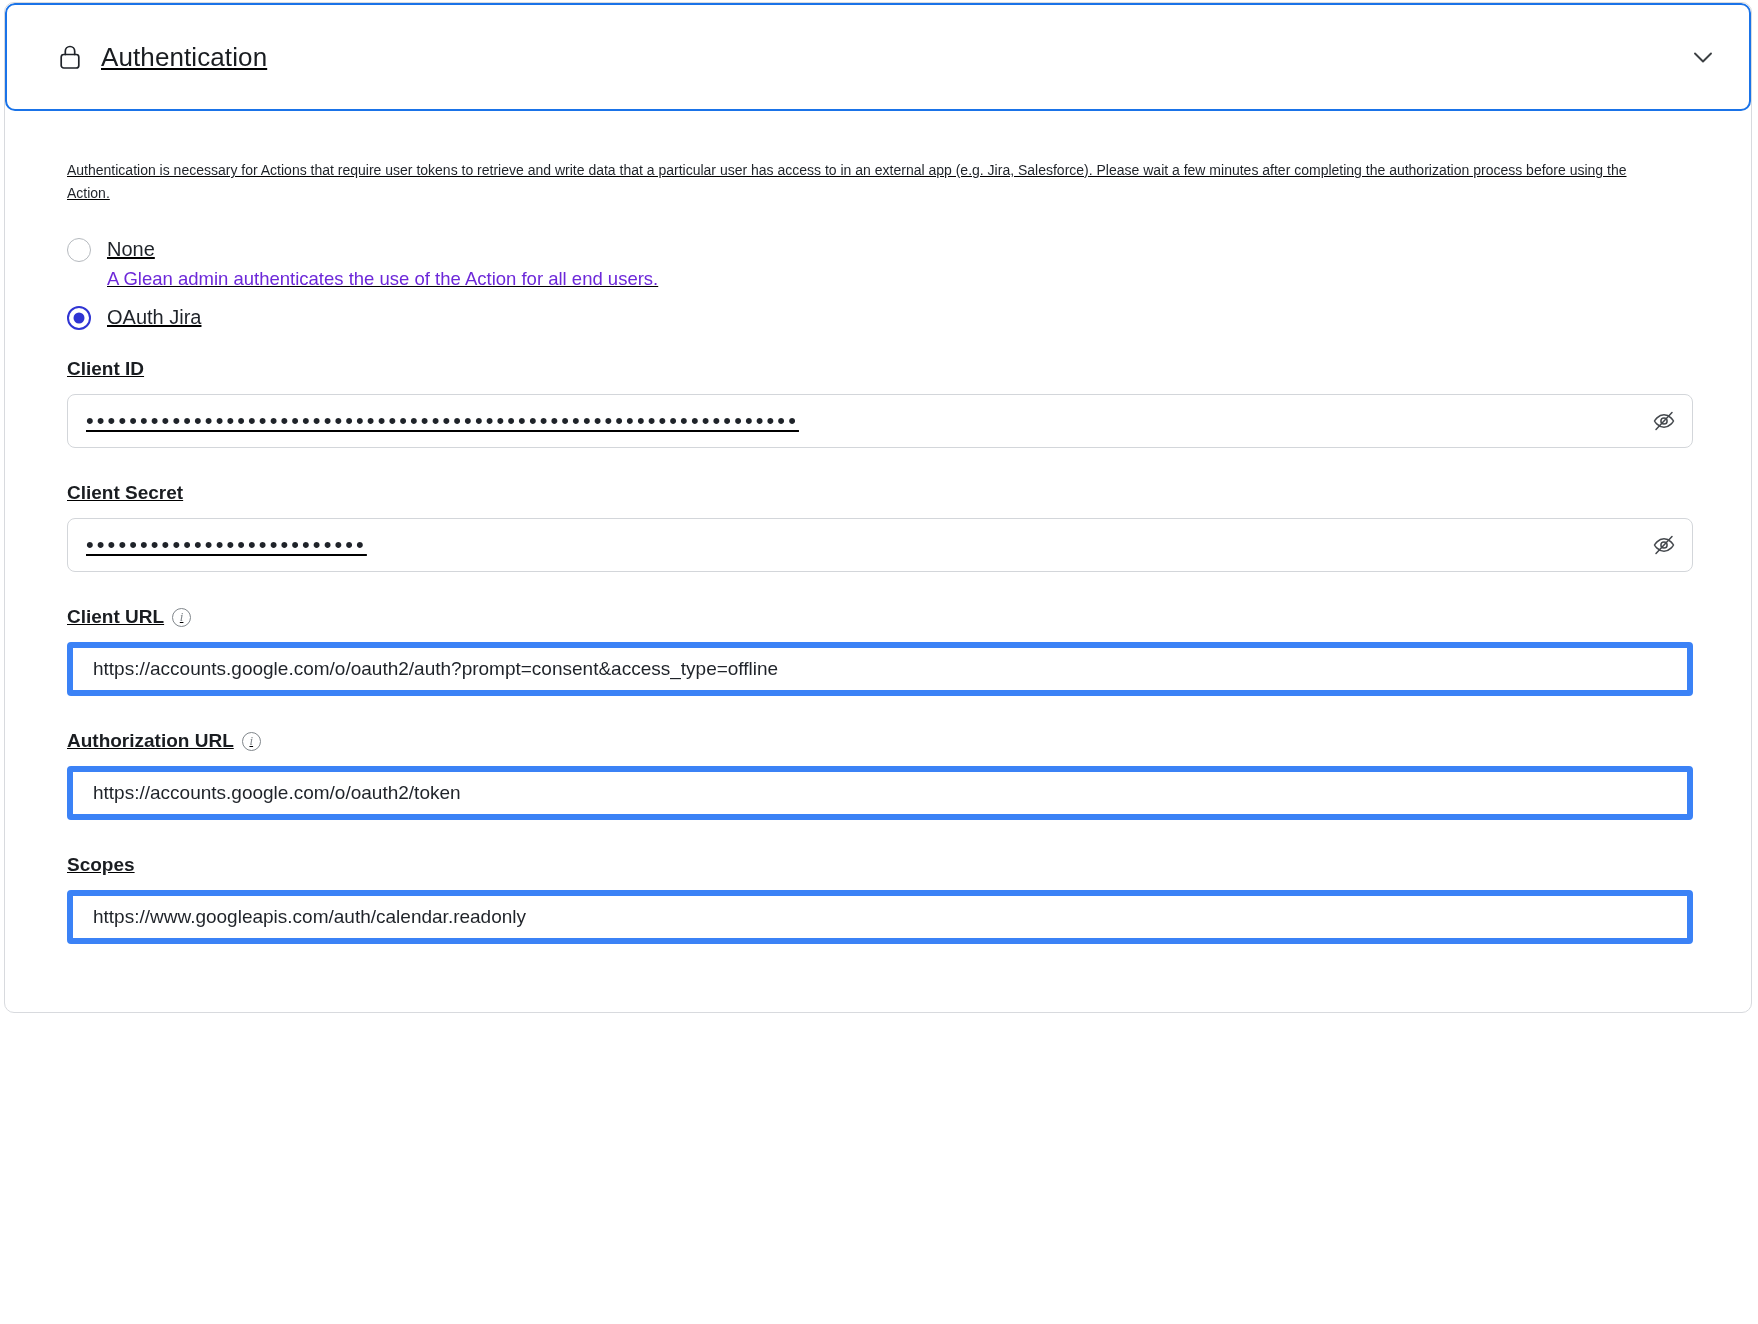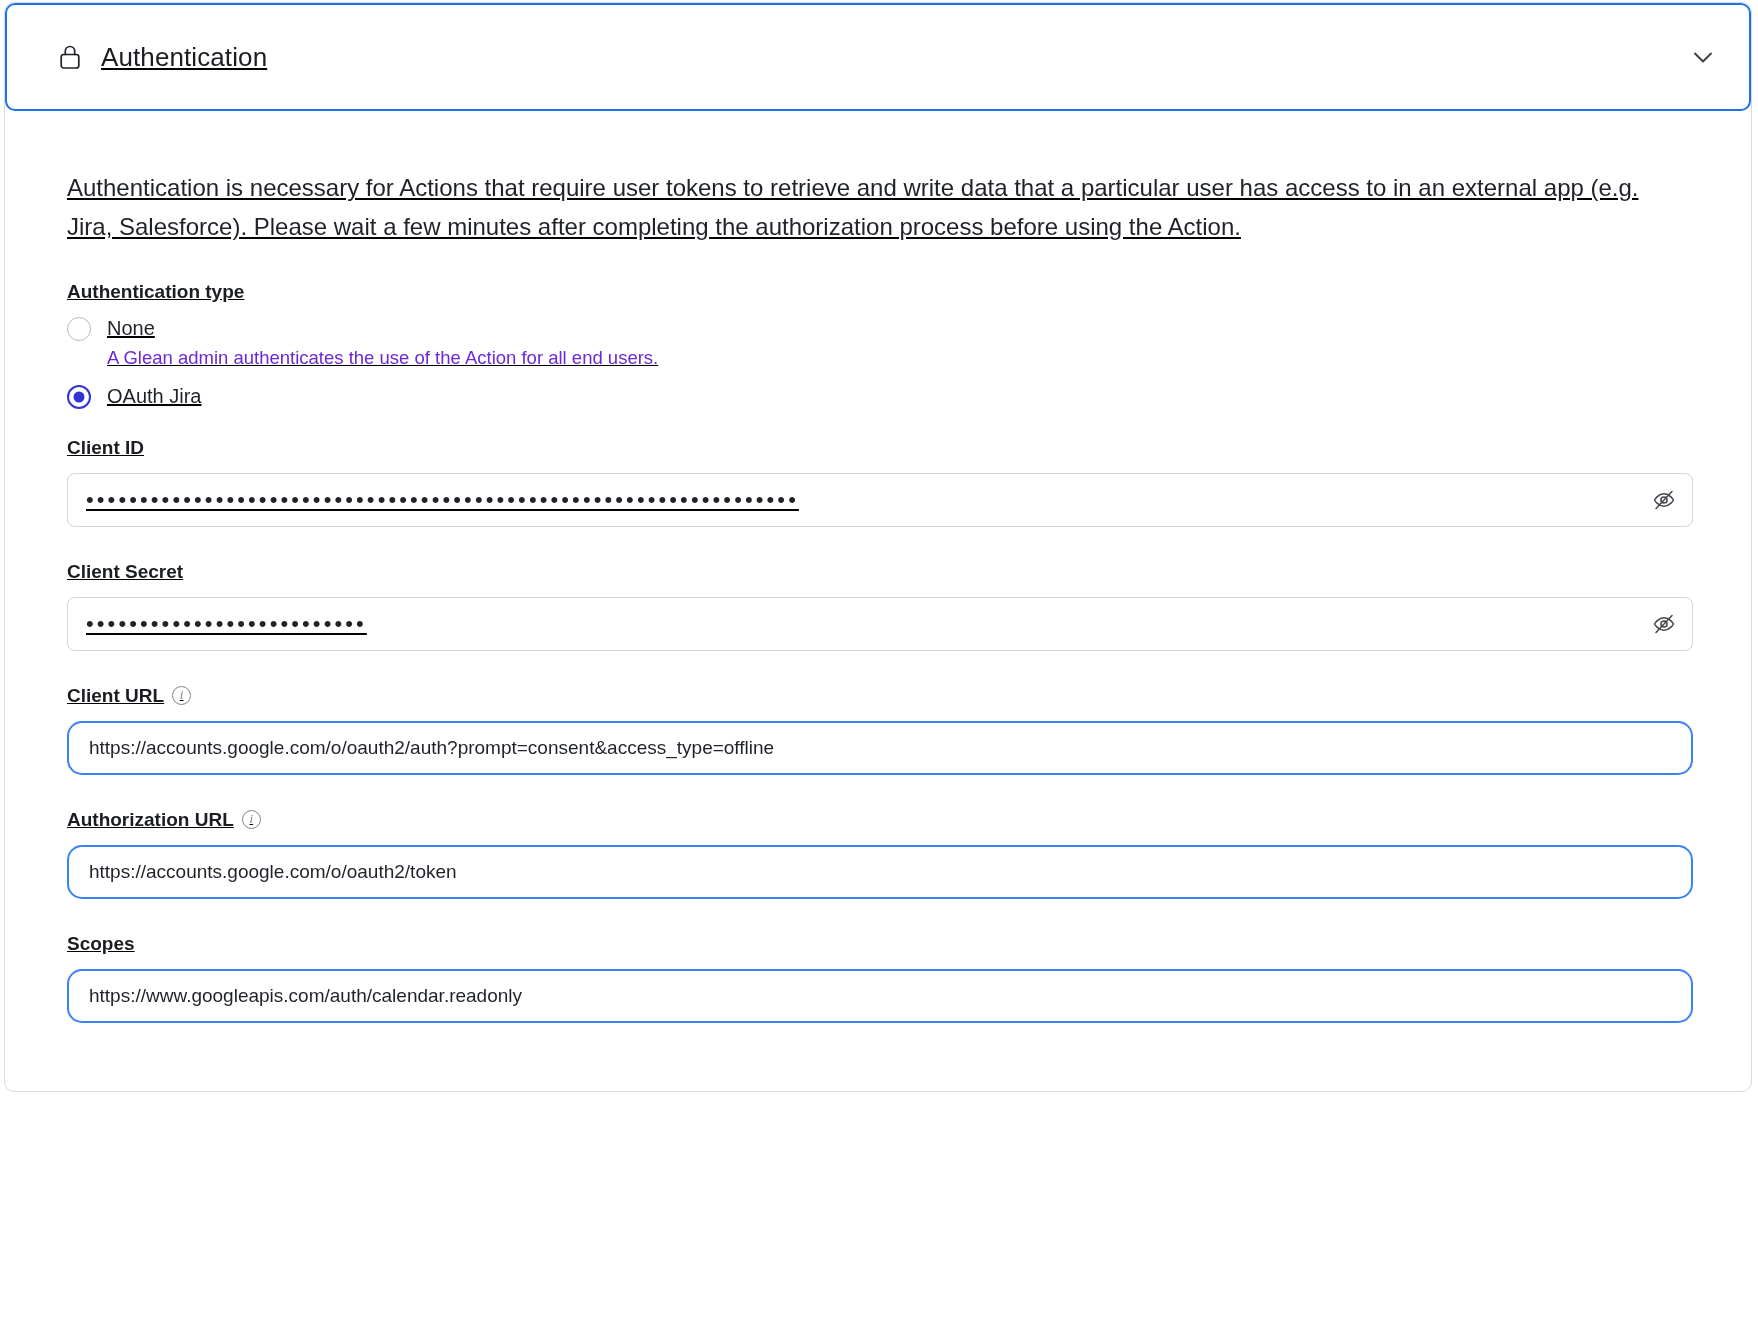--- a/index.html
+++ b/index.html
@@ -55,21 +55,21 @@
     height: 28px;
     color: #3c4043;
     display: inline-flex;
     align-items: center;
     justify-content: center;
   }
   .panel-body {
     padding: 34px 58px 60px 62px;
   }
   .intro {
-    font-size: 24px;
+    font-size: 14px;
     line-height: 1.62;
     color: #1f2329;
     max-width: 1600px;
     margin-bottom: 34px;
   }
   .field-label {
     font-size: 19px;
     color: #1a1d21;
     font-weight: bold;
     margin-bottom: 14px;
@@ -129,22 +129,22 @@
     color: #6d28d9;
     margin: 2px 0 16px 40px;
   }
   .input-wrap {
     position: relative;
     margin-bottom: 34px;
   }
   .text-input {
     width: 100%;
     height: 54px;
-    border: 2px solid #3b82f6;
-    border-radius: 15px;
+    border: 6px solid #3b82f6;
+    border-radius: 4px;
     background: #fff;
     font-size: 19px;
     color: #1f2329;
     padding: 0 54px 0 20px;
     font-family: "Liberation Sans", sans-serif;
     outline: none;
   }
   .secret-display {
     width: 100%;
     height: 54px;
@@ -193,23 +193,20 @@
       <svg width="26" height="26" viewBox="0 0 26 26" fill="none" xmlns="http://www.w3.org/2000/svg">
         <path d="M5 9.5L13 17.5L21 9.5" stroke="currentColor" stroke-width="1.9" stroke-linecap="round" stroke-linejoin="round"></path>
       </svg>
     </span>
   </div>
 
   <div class="panel-body">
 
     <p class="intro">Authentication is necessary for Actions that require user tokens to retrieve and write data that a particular user has access to in an external app (e.g. Jira, Salesforce). Please wait a few minutes after completing the authorization process before using the Action.</p>
 
-    <div class="field-label">
-      <span>Authentication type</span>
-    </div>
 
     <div class="radio-group">
 
       <div class="radio-row">
         <span class="radio"></span>
         <span class="radio-label">None</span>
       </div>
 
       <div class="radio-desc">A Glean admin authenticates the use of the Action for all end users.</div>
 

